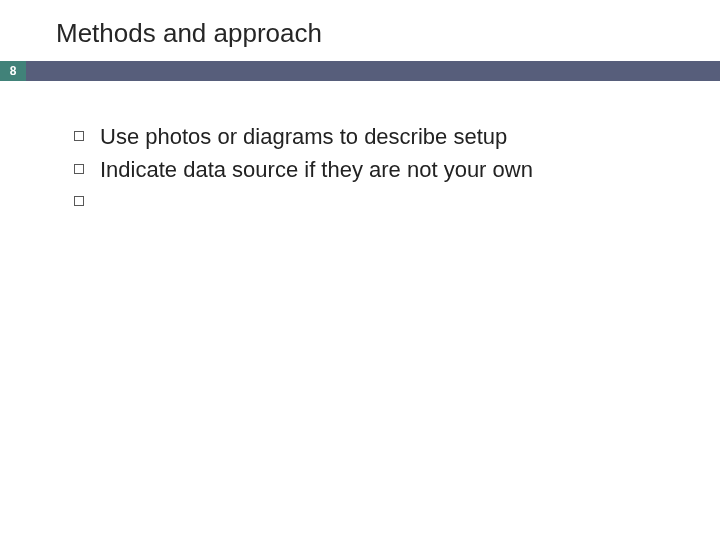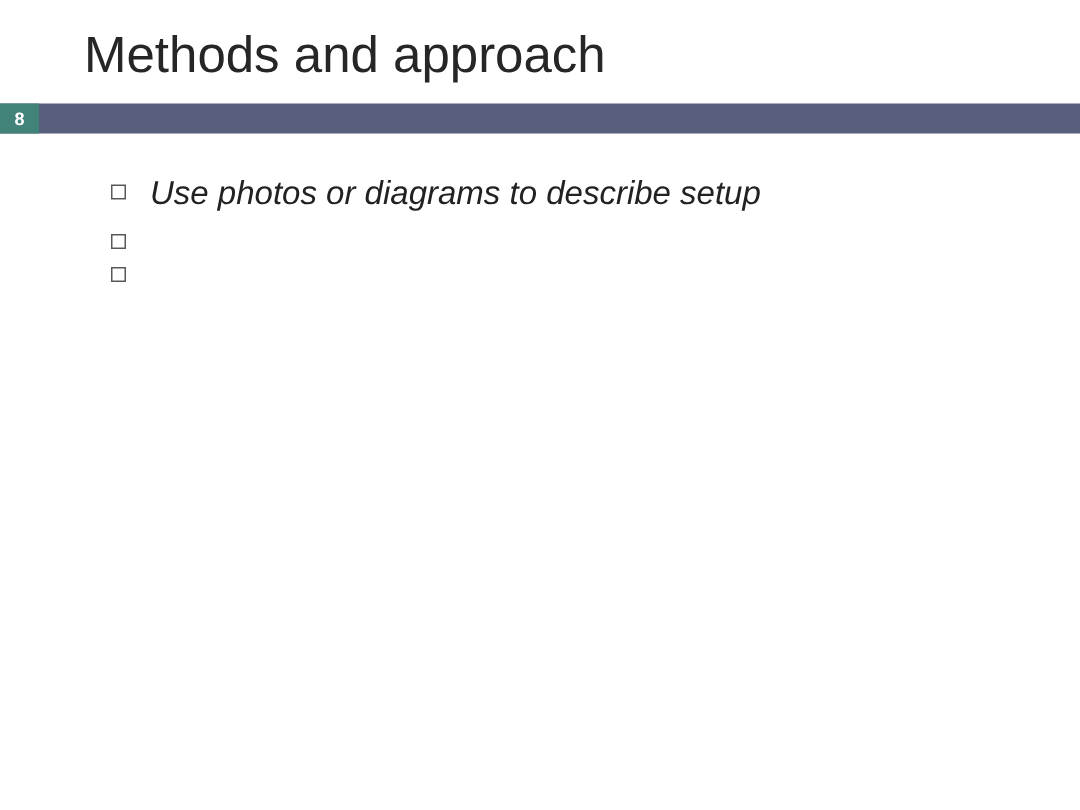--- a/index.html
+++ b/index.html
@@ -3,21 +3,21 @@
 <meta charset="utf-8">
 <style>
   * { margin: 0; padding: 0; box-sizing: border-box; }
   html, body { width: 720px; height: 540px; overflow: hidden; }
   body {
     font-family: Arial, Helvetica, sans-serif;
     background: #ffffff;
     position: relative;
   }
   .title {
-    font-size: 34px;
+    font-size: 26px;
     color: #262626;
     padding: 18px 0 12px 56px;
     font-weight: 400;
   }
   .bar {
     width: 100%;
     height: 20px;
     background: #575e7b;
     display: flex;
     align-items: stretch;
@@ -26,22 +26,21 @@
     background: #418279;
     color: #ffffff;
     font-size: 12px;
     width: 26px;
     display: flex;
     align-items: center;
     justify-content: center;
     font-weight: bold;
   }
   .content {
-    padding: 26px 40px 0 74px;
-    font-style: italic;
+    padding: 42px 40px 0 74px;
   }
   .bullet-item {
     display: flex;
     align-items: flex-start;
     margin-bottom: 4px;
   }
   .bullet-icon {
     width: 10px;
     height: 10px;
     border: 1.5px solid #585858;
@@ -66,17 +65,18 @@
   </div>
 </div>
 
 <div class="content">
   <div class="bullet-item">
     <span class="bullet-icon"></span>
     <span class="bullet-text">Use photos or diagrams to describe setup</span>
   </div>
   <div class="bullet-item">
     <span class="bullet-icon"></span>
+    <span class="bullet-text">Indicate data source if they are not your own</span>
   </div>
   <div class="bullet-item">
     <span class="bullet-icon"></span>
   </div>
 </div>
 
 </body></html>

